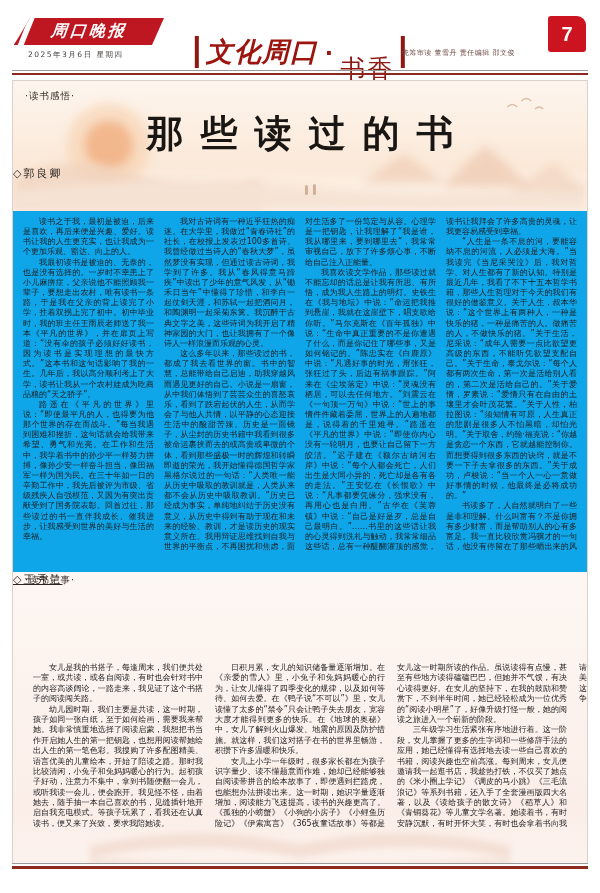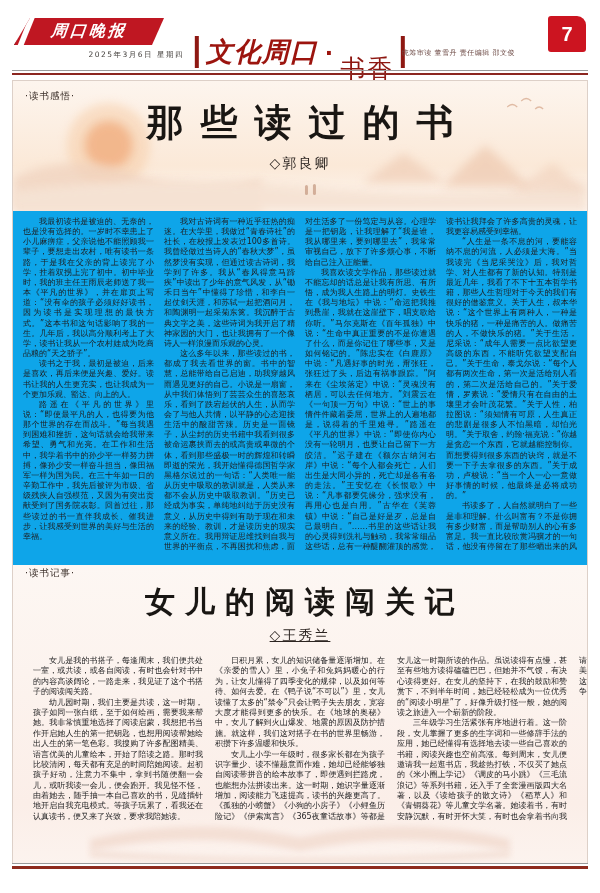--- a/index.html
+++ b/index.html
@@ -15,21 +15,21 @@
     position:relative;height:27px;width:150px;background:#bf1722;
     clip-path:polygon(16px 0,100% 0,calc(100% - 12px) 100%,0 100%);
     display:flex;align-items:center;justify-content:center;
   }
   .logo-banner .slash{position:absolute;left:9px;top:-2px;width:6px;height:32px;background:#ffffff;transform:skewX(-22deg);}
   .logo-banner .slash2{position:absolute;left:2px;top:-2px;width:4px;height:32px;background:#7d1118;transform:skewX(-22deg);}
   .logo-text{
     font-family:"Liberation Serif","DejaVu Serif",serif;font-weight:bold;font-style:italic;
     color:#fff;font-size:16px;letter-spacing:3px;transform:skewX(-6deg);white-space:nowrap;
   }
-  .date-line{margin-top:5px;font-size:7.5px;color:#44403d;letter-spacing:1.5px;padding-left:14px;text-align:right;}
+  .date-line{margin-top:5px;font-size:7.5px;color:#44403d;letter-spacing:1.5px;padding-left:14px;}
   .masthead{
     position:absolute;left:50%;top:3px;transform:translateX(-50%);
     display:flex;align-items:center;gap:7px;white-space:nowrap;
   }
   .m-bar{width:4px;height:32px;background:#8e1812;}
   .m-left{font-family:Liberation Mono, monospace;font-weight:bold;font-style:italic;font-size:27px;color:#9c140e;letter-spacing:1px;}
   .m-dot{font-size:22px;color:#9c140e;font-weight:bold;}
   .m-right{font-family:"Liberation Serif","DejaVu Serif",serif;font-size:25px;color:#8e1812;letter-spacing:2px;margin-top:33px;}
   .credits{position:absolute;right:73px;top:32px;font-size:7px;color:#6d4a45;letter-spacing:.5px;white-space:nowrap;}
   .page-num{
@@ -46,25 +46,25 @@
     position:absolute;top:80px;left:12px;right:12px;bottom:30px;
     border:1px solid #ddd0c8;border-bottom:none;background:#0ea5e9;overflow:hidden;
   }
   .rule-bottom-gray{position:absolute;left:12px;right:12px;bottom:29px;height:1px;background:#9a9a9a;}
   .rule-bottom-red{position:absolute;left:12px;right:12px;bottom:24px;height:3px;background:#8e2b1e;}
   
   .art1-head{position:relative;height:130px;background:linear-gradient(180deg,#fdf5ee 0%,#fbe9d8 65%,#fdf5ef 100%);}
   .art1-head svg{position:absolute;inset:0;width:100%;height:100%;}
   .kicker{position:absolute;left:12px;top:9px;font-size:9.5px;color:#3a2e28;letter-spacing:1px;z-index:2;}
   .art-title{
-    position:relative;z-index:2;text-align:center;margin:0;padding-top:22px;
+    position:relative;z-index:2;text-align:center;margin:0;padding-top:33px;
     font-family:"Liberation Serif","DejaVu Serif",serif;font-weight:600;color:#191613;
     font-size:37px;letter-spacing:17px;text-indent:17px;line-height:1.1;
   }
-  .art-author{position:relative;z-index:2;text-align:center;font-size:14px;color:#2c2521;margin-top:11px;letter-spacing:2px;}
+  .art-author{position:relative;z-index:2;font-size:11px;color:#2c2521;margin-top:11px;letter-spacing:2px;}
   .art1-body{
     height:352px;padding:6px 10px 4px;box-sizing:border-box;
     column-count:4;column-gap:10px;overflow:hidden;
     font-size:8px;line-height:1.27;text-align:justify;color:#1d1d1f;
   }
   .para{margin:0;text-indent:2em;}
   
   .art2{position:relative;margin-top:2px;background:linear-gradient(180deg,#fdf7f3 0%,#fbeee8 80%,#fcf3ee 100%);height:298px;}
   .art2-head{position:relative;height:86px;}
   .art2-head .kicker{top:2px;}
@@ -128,22 +128,22 @@
           <path d="M500,110 L542,82 L576,110 Z" fill="#ecc6ad" opacity="0.45" filter="url(#soft)"></path>
           <rect x="293" y="104" width="3" height="10" rx="1.5" fill="#c9a089" opacity="0.8"></rect>
           <rect x="301" y="103" width="3" height="11" rx="1.5" fill="#c9a089" opacity="0.8"></rect>
           <path d="M496,26 q5,-5 10,0 M510,20 q5,-5 10,0 M524,28 q4,-4 8,0" stroke="#d8ac92" stroke-width="1.2" fill="none" opacity="0.8"></path>
         </svg>
         <div class="kicker">·读书感悟·</div>
         <h1 class="art-title">那些读过的书</h1>
         <div class="art-author">◇郭良卿</div>
       </div>
       <div class="art1-body">
+          <p class="para">读书之于我，最初是被迫，后来是喜欢，再后来便是兴趣、爱好。读书让我的人生更充实，也让我成为一个更加乐观、豁达、向上的人。</p>
           <p class="para">我最初读书是被迫的、无奈的，也是没有选择的。一岁时不幸患上了小儿麻痹症，父亲说他不能照顾我一辈子，要想走出农村，唯有读书一条路，于是我在父亲的背上读完了小学，拄着双拐上完了初中。初中毕业时，我的班主任王雨辰老师送了我一本《平凡的世界》，并在扉页上写道：“没有伞的孩子必须好好读书，因为读书是实现理想的最快方式。”这本书和这句话影响了我的一生。几年后，我以高分顺利考上了大学，读书让我从一个农村娃成为吃商品粮的“天之骄子”。</p>
-          <p class="para">读书之于我，最初是被迫，后来是喜欢，再后来便是兴趣、爱好。读书让我的人生更充实，也让我成为一个更加乐观、豁达、向上的人。</p>
           <p class="para">路遥在《平凡的世界》里说：“即使最平凡的人，也得要为他那个世界的存在而战斗。”每当我遇到困难和挫折，这句话就会给我带来希望、勇气和光亮。在工作和生活中，我学着书中的孙少平一样努力拼搏，像孙少安一样奋斗担当，像田福军一样为国为民。在三十年如一日的辛勤工作中，我先后被评为市级、省级残疾人自强模范，又因为有突出贡献受到了国务院表彰。回首过往，那些读过的书一直伴我成长、催我进步，让我感受到世界的美好与生活的幸福。</p>
           <p class="para">我对古诗词有一种近乎狂热的痴迷。在大学里，我做过“青春诗社”的社长，在校报上发表过100多首诗。我曾经做过当诗人的“春秋大梦”，虽然梦没有实现，但通过读古诗词，我学到了许多。我从“春风得意马蹄疾”中读出了少年的意气风发，从“锄禾日当午”中懂得了珍惜，和李白一起仗剑天涯，和苏轼一起把酒问月，和陶渊明一起采菊东篱。我沉醉于古典文字之美，这些诗词为我开启了精神家园的大门，也让我拥有了一个像诗人一样浪漫而乐观的心灵。</p>
           <p class="para">这么多年以来，那些读过的书，都成了我去看世界的窗。书中的智慧，总能带给自己启迪，助我穿越风雨遇见更好的自己。小说是一扇窗，从中我们体悟到了芸芸众生的喜怒哀乐，看到了跌宕起伏的人生，从而学会了与他人共情，以平静的心态迎接生活中的酸甜苦辣。历史是一面镜子，从尘封的历史书籍中我看到很多被命运裹挟而去的或高贵或卑微的个体，看到那些盛极一时的辉煌和转瞬即逝的荣光，我开始懂得德国哲学家黑格尔说过的一句话：“人类唯一能从历史中吸取的教训就是，人类从来都不会从历史中吸取教训。”历史已经成为事实，单纯地纠结于历史没有意义，从历史中得到有助于现在和未来的经验、教训，才是读历史的现实意义所在。我用辩证思维找到自我与世界的平衡点，不再困扰和焦虑，面对生活多了一份笃定与从容。心理学是一把钥匙，让我理解了“我是谁，我从哪里来，要到哪里去”，我常常审视自己，放下了许多烦心事，不断给自己注入正能量。</p>
           <p class="para">我喜欢读文学作品，那些读过就不能忘却的话总是让我有所思、有所悟，成为我人生路上的明灯。史铁生在《我与地坛》中说：“命运把我推到悬崖，我就在这崖壁下，唱支歌给你听。”马尔克斯在《百年孤独》中说：“生命中真正重要的不是你遭遇了什么，而是你记住了哪些事，又是如何铭记的。”陈忠实在《白鹿原》中说：“凡遇好事的时光，甭张狂，张狂过了头，后边有祸事跟踪。”阿来在《尘埃落定》中说：“灵魂没有栖居，可以去任何地方。”刘震云在《一句顶一万句》中说：“世上的事情件件藏着委屈，世界上的人遍地都是，说得着的千里难寻。”路遥在《平凡的世界》中说：“即使你内心没有一轮明月，也要让自己留下一方皎洁。”迟子建在《额尔古纳河右岸》中说：“每个人都会死亡，人们出生是大同小异的，死亡却是各有各的走法。”王安忆在《长恨歌》中说：“凡事都要凭缘分，强求没有，再用心也是白用。”古华在《芙蓉镇》中说：“自己是好是歹，总是自己最明白。”……书里的这些话让我的心灵得到洗礼与触动，我常常细品这些话，总有一种醍醐灌顶的感觉，读书让我拜会了许多高贵的灵魂，让我更容易感受到幸福。</p>
           <p class="para">“人生是一条不息的河，要能容纳不息的河流，人必须是大海。”当我读完《当尼采哭泣》后，我对哲学、对人生都有了新的认知。特别是最近几年，我看了不下十五本哲学书籍，那些人生哲理对于今天的我们有很好的借鉴意义。关于人生，叔本华说：“这个世界上有两种人，一种是快乐的猪，一种是痛苦的人。做痛苦的人，不做快乐的猪。”关于生活，尼采说：“成年人需要一点比欲望更高级的东西，不能听凭欲望支配自己。”关于生命，泰戈尔说：“每个人都有两次生命，第一次是活给别人看的，第二次是活给自己的。”关于爱情，罗素说：“爱情只有在自由的土壤里才会叶茂花繁。”关于人性，柏拉图说：“须知情有可原，人生真正的悲剧是很多人不怕黑暗，却怕光明。”关于取舍，约翰·福克说：“你越是贪恋一个东西，它就越能控制你。而想要得到很多东西的诀窍，就是不要一下子去拿很多的东西。”关于成功，卢梭说：“当一个人一心一意做好事情的时候，他最终是必将成功的。”</p>
           <p class="para">书读多了，人自然就明白了一些是非和理解。什么叫富有？不是你拥有多少财富，而是帮助别人的心有多富足。我一直比较欣赏冯骥才的一句话，他没有停留在了那些晒出来的风光里。幸福是什么？不同的书把幸福解读为不同的“有”：有青春、有为、有健、有爱，但真正的幸福是“无”：无忧、无虑、无惧、无疾。“有”是给别人看的，“无”只是一些人看不见的自在。</p>
         </div>
     </div>
 
     <div class="art2">
@@ -151,26 +151,25 @@
         <defs>
             <filter id="soft2" x="-30%" y="-30%" width="160%" height="160%">
               <feGaussianBlur stdDeviation="3"></feGaussianBlur>
             </filter>
           </defs>
         <path d="M5,26 Q110,2 215,24 Q320,2 425,26 L425,38 Q320,16 215,38 Q110,16 5,38 Z" fill="#f3ddd2" opacity="0.9" filter="url(#soft2)"></path>
         <path d="M5,38 Q215,52 425,38 L425,44 Q215,56 5,44 Z" fill="#ecd0c3" opacity="0.6" filter="url(#soft2)"></path>
       </svg>
       <div class="art2-head">
         <div class="kicker">·读书记事·</div>
-        <h1 class="art-title">女儿的阅读闯关记</h1>
         <div class="art-author">◇王秀兰</div>
       </div>
       <div class="art2-body">
           <p class="para">女儿是我的书搭子，每逢周末，我们便共处一室，或共读，或各自阅读，有时也会针对书中的内容高谈阔论，一路走来，我见证了这个书搭子的阅读闯关路。</p>
-          <p class="para">幼儿园时期，我们主要是共读，这一时期，孩子如同一张白纸，至于如何绘画，需要我来帮她。我非常慎重地选择了阅读启蒙，我想把书当作开启她人生的第一把钥匙，也想用阅读帮她绘出人生的第一笔色彩。我搜购了许多配图精美、语言优美的儿童绘本，开始了陪读之路。那时我比较清闲，每天都有充足的时间陪她阅读。起初孩子好动，注意力不集中，拿到书随便翻一会儿，或听我读一会儿，便会跑开。我见怪不怪，由着她去，随手抽一本自己喜欢的书，见缝插针地开启自我充电模式。等孩子玩累了，看我还在认真读书，便又来了兴致，要求我陪她读。</p>
+          <p class="para">幼儿园时期，我们主要是共读，这一时期，孩子如同一张白纸，至于如何绘画，需要我来帮她。我非常慎重地选择了阅读启蒙，我想把书当作开启她人生的第一把钥匙，也想用阅读帮她绘出人生的第一笔色彩。我搜购了许多配图精美、语言优美的儿童绘本，开始了陪读之路。那时我比较清闲，小兔子和兔妈妈暖心的行为。起初孩子好动，注意力不集中，拿到书随便翻一会儿，或听我读一会儿，便会跑开。我见怪不怪，由着她去，随手抽一本自己喜欢的书，见缝插针地开启自我充电模式。等孩子玩累了，看我还在认真读书，便又来了兴致，要求我陪她读。</p>
           <p class="para">日积月累，女儿的知识储备量逐渐增加。在《亲爱的雪人》里，小兔子和兔妈妈暖心的行为，让女儿懂得了四季变化的规律，以及如何等待、如何去爱。在《鸭子说“不可以”》里，女儿读懂了太多的“禁令”只会让鸭子失去朋友，宽容大度才能得到更多的快乐。在《地球的奥秘》中，女儿了解到火山爆发、地震的原因及防护措施。就这样，我们这对搭子在书的世界里畅游，积攒下许多温暖和快乐。</p>
           <p class="para">女儿上小学一年级时，很多家长都在为孩子识字量少、读不懂题意而作难，她却已经能够独自阅读带拼音的绘本故事了，即便遇到拦路虎，也能想办法拼读出来。这一时期，她识字量逐渐增加，阅读能力飞速提高，读书的兴趣更高了。《孤独的小螃蟹》《小狗的小房子》《小鲤鱼历险记》《伊索寓言》《365夜童话故事》等都是女儿这一时期所读的作品。虽说读得有点慢，甚至有些地方读得磕磕巴巴，但她并不气馁，有决心读得更好。在女儿的坚持下，在我的鼓励和赞赏下，不到半年时间，她已经轻松成为一位优秀的“阅读小明星”了，好像升级打怪一般，她的阅读之旅进入一个崭新的阶段。</p>
           <p class="para">三年级学习生活紧张有序地进行着。这一阶段，女儿掌握了更多的生字词和一些修辞手法的应用，她已经懂得有选择地去读一些自己喜欢的书籍，阅读兴趣也空前高涨。每到周末，女儿便邀请我一起逛书店，我趁热打铁，不仅买了她点的《米小圈上学记》《调皮的马小跳》《三毛流浪记》等系列书籍，还入手了全套漫画版四大名著，以及《读给孩子的散文诗》《稻草人》和《青铜葵花》等儿童文学名著。她读着书，有时安静沉默，有时开怀大笑，有时也会拿着书向我请教疑难问题……那如饥似渴的样子，真的很美。我庆幸女儿如我一样爱上了读书。在陪读的这几年时间里，我恶补年少时想读的书，与岁月争分夺秒，力争让余生有光且无憾。</p>
         </div>
     </div>
 
   </div>
 
   <div class="rule-bottom-gray"></div>
   <div class="rule-bottom-red"></div>

